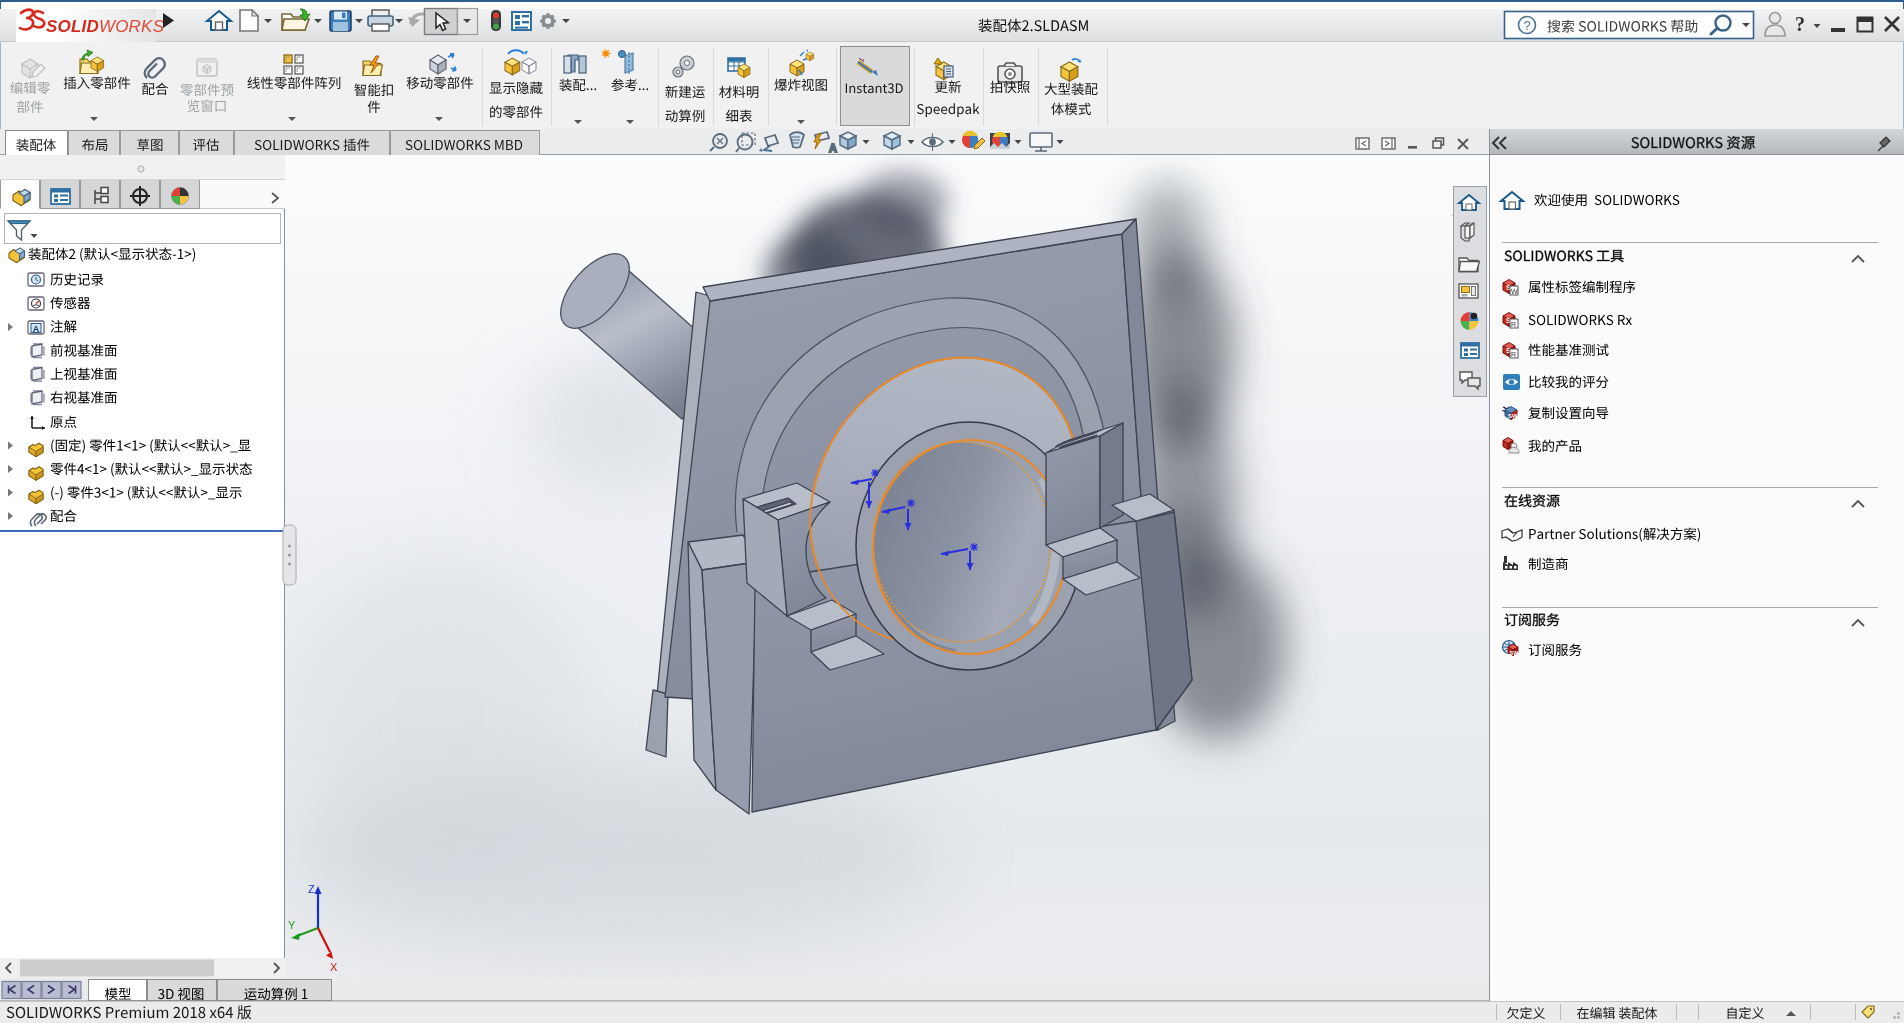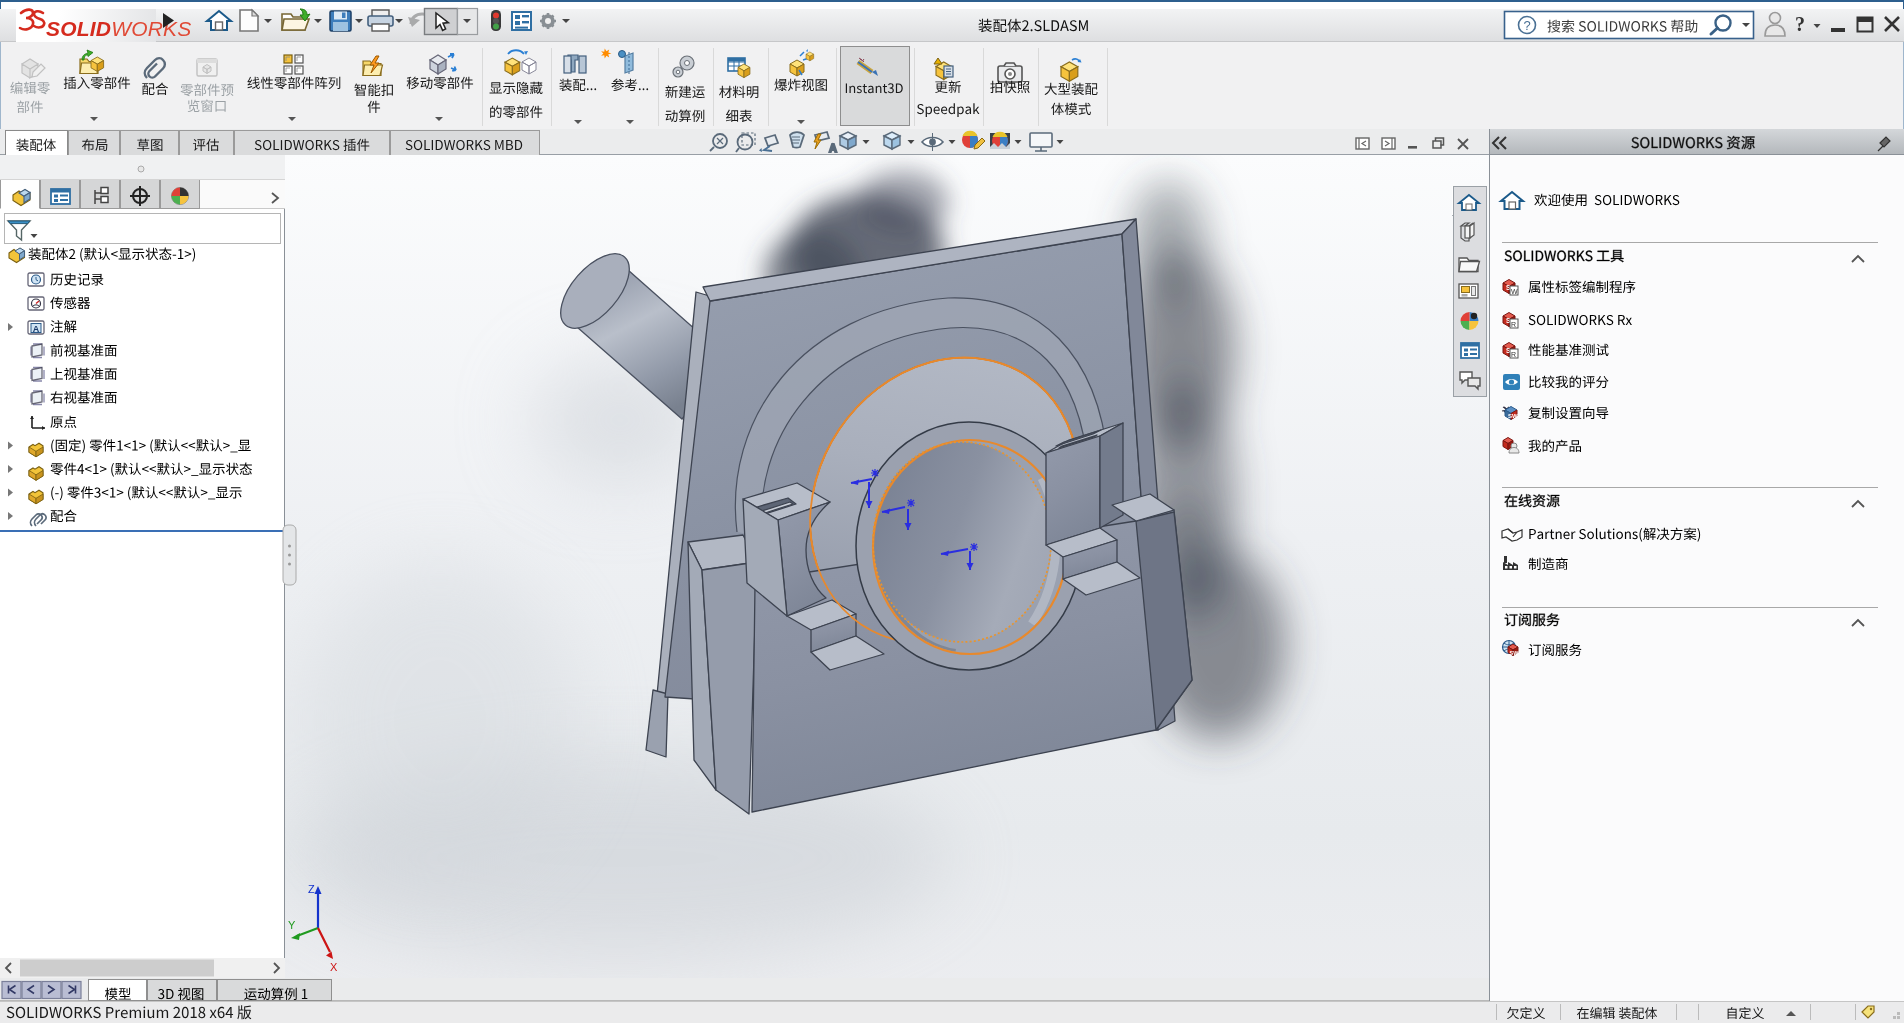--- a/index.html
+++ b/index.html
@@ -1,21 +1,21 @@
 <!DOCTYPE html>
 <html><head><meta charset="utf-8">
 <style>
 *{margin:0;padding:0;box-sizing:border-box}
 html,body{width:1904px;height:1023px;overflow:hidden;font-family:"Liberation Sans",sans-serif}
 body{position:relative;background:#fff}
 .abs{position:absolute}
 #topstrip{left:0;top:0;width:1904px;height:9px;background:#fff;border-top:2px solid #2d5f8e;border-left:1px solid #2d5f8e;border-right:1px solid #2d5f8e}
 #titlebar{left:0;top:9px;width:1904px;height:33px;background:linear-gradient(#f2f3f4,#dedfe1);border-bottom:1px solid #c6c7c9}
 #logo{left:16px;top:0;width:140px;height:33px;background:linear-gradient(100deg,#fff 30%,#e3e4e6);}
-#swtext{left:46px;top:8px;font-style:italic;font-weight:bold;font-size:21px;color:#d52b1e;letter-spacing:0.2px}
+#swtext{left:46px;top:8px;font-style:italic;font-weight:bold;font-size:17px;color:#d52b1e;letter-spacing:0.2px}
 #swtext .lt{font-weight:normal;color:#e04a36}
 #ribbon{left:0;top:42px;width:1904px;height:87px;background:#f1f1f2;border-left:1px solid #9fb6cc;border-right:1px solid #9fb6cc}
 .rsep{position:absolute;top:6px;height:78px;width:1px;background:#d9d9d9}
 #i3dbox{left:839px;top:4px;width:70px;height:80px;background:#d9dadb;border:1px solid #8e8e8e}
 #tabrow{left:0;top:129px;width:1904px;height:26px;background:#ebeced;border-bottom:1px solid #989ea5}
 .rtab{position:absolute;top:1px;height:25px;background:#dadbdc;border:1px solid #9a9a9a;border-bottom:none}
 .rtab.act{background:#fff;border-color:#8a8a8a;height:26px}
 #leftpanel{left:0;top:155px;width:285px;height:823px;background:#fff;border-right:1px solid #8a9097}
 #lp_top{left:0;top:155px;width:285px;height:25px;background:#f0f1f2;border-bottom:1px solid #d5d5d5}
 #lp_tabs{left:0;top:180px;width:285px;height:29px;background:#fafafa;border-bottom:1px solid #c9c9c9}

